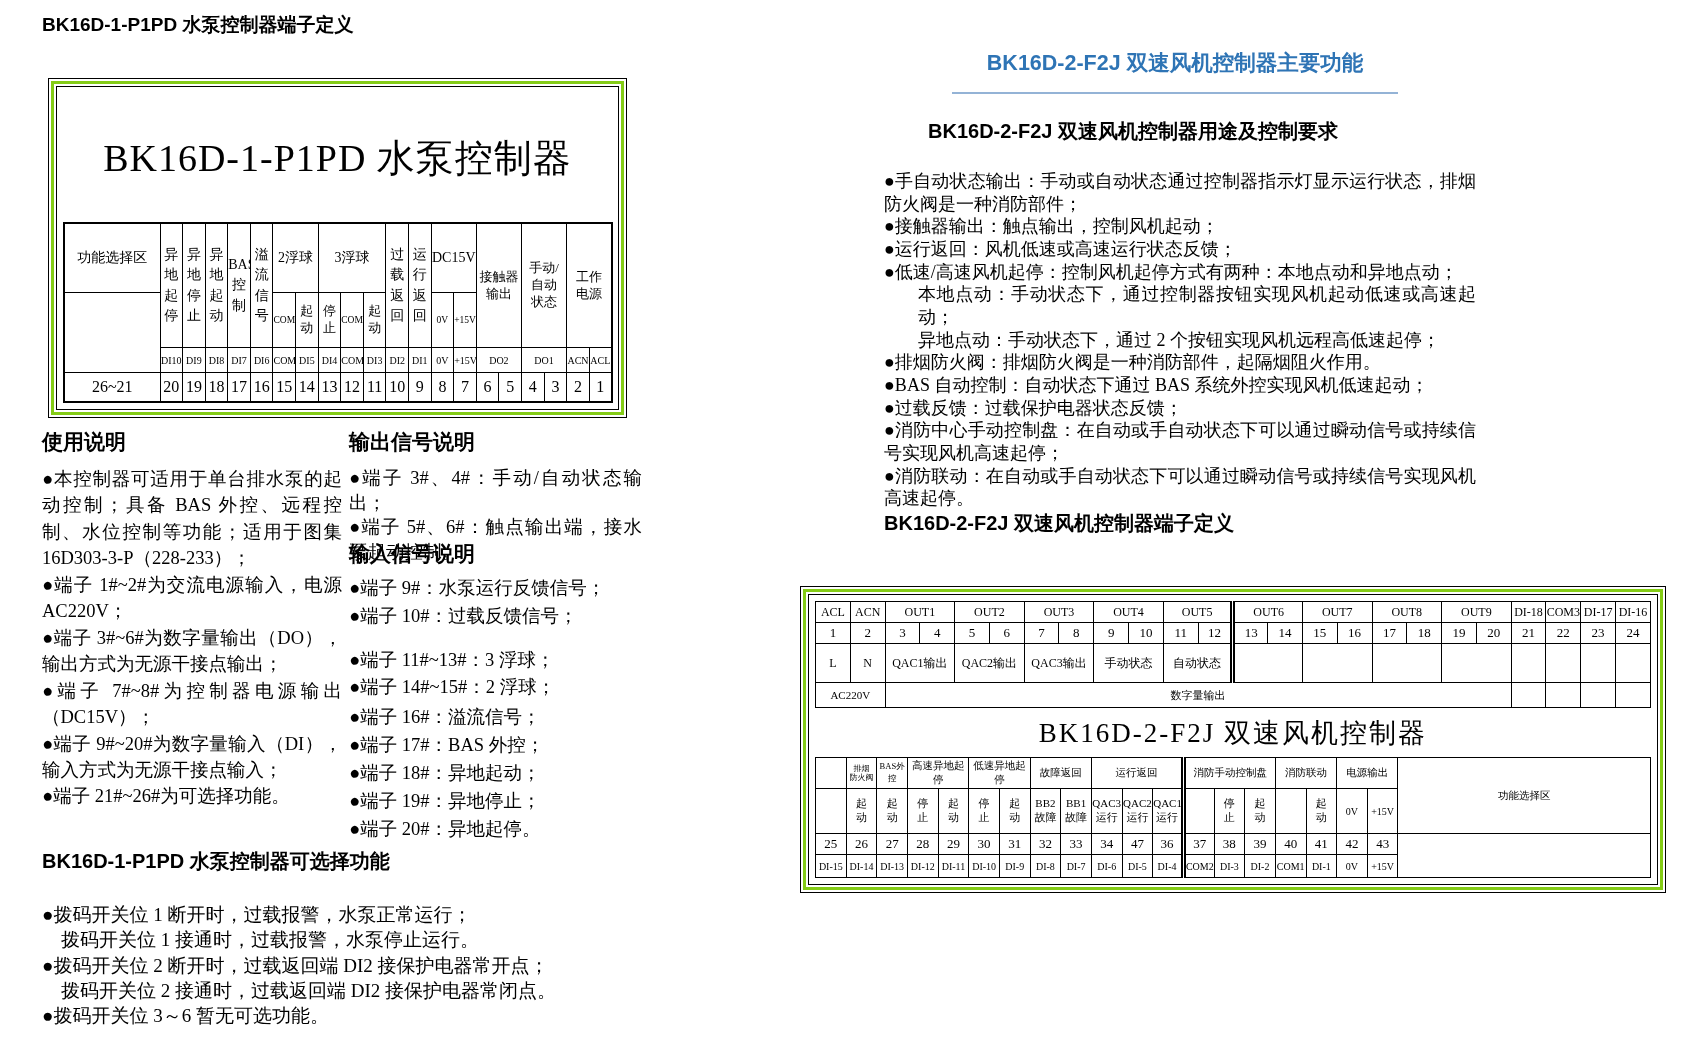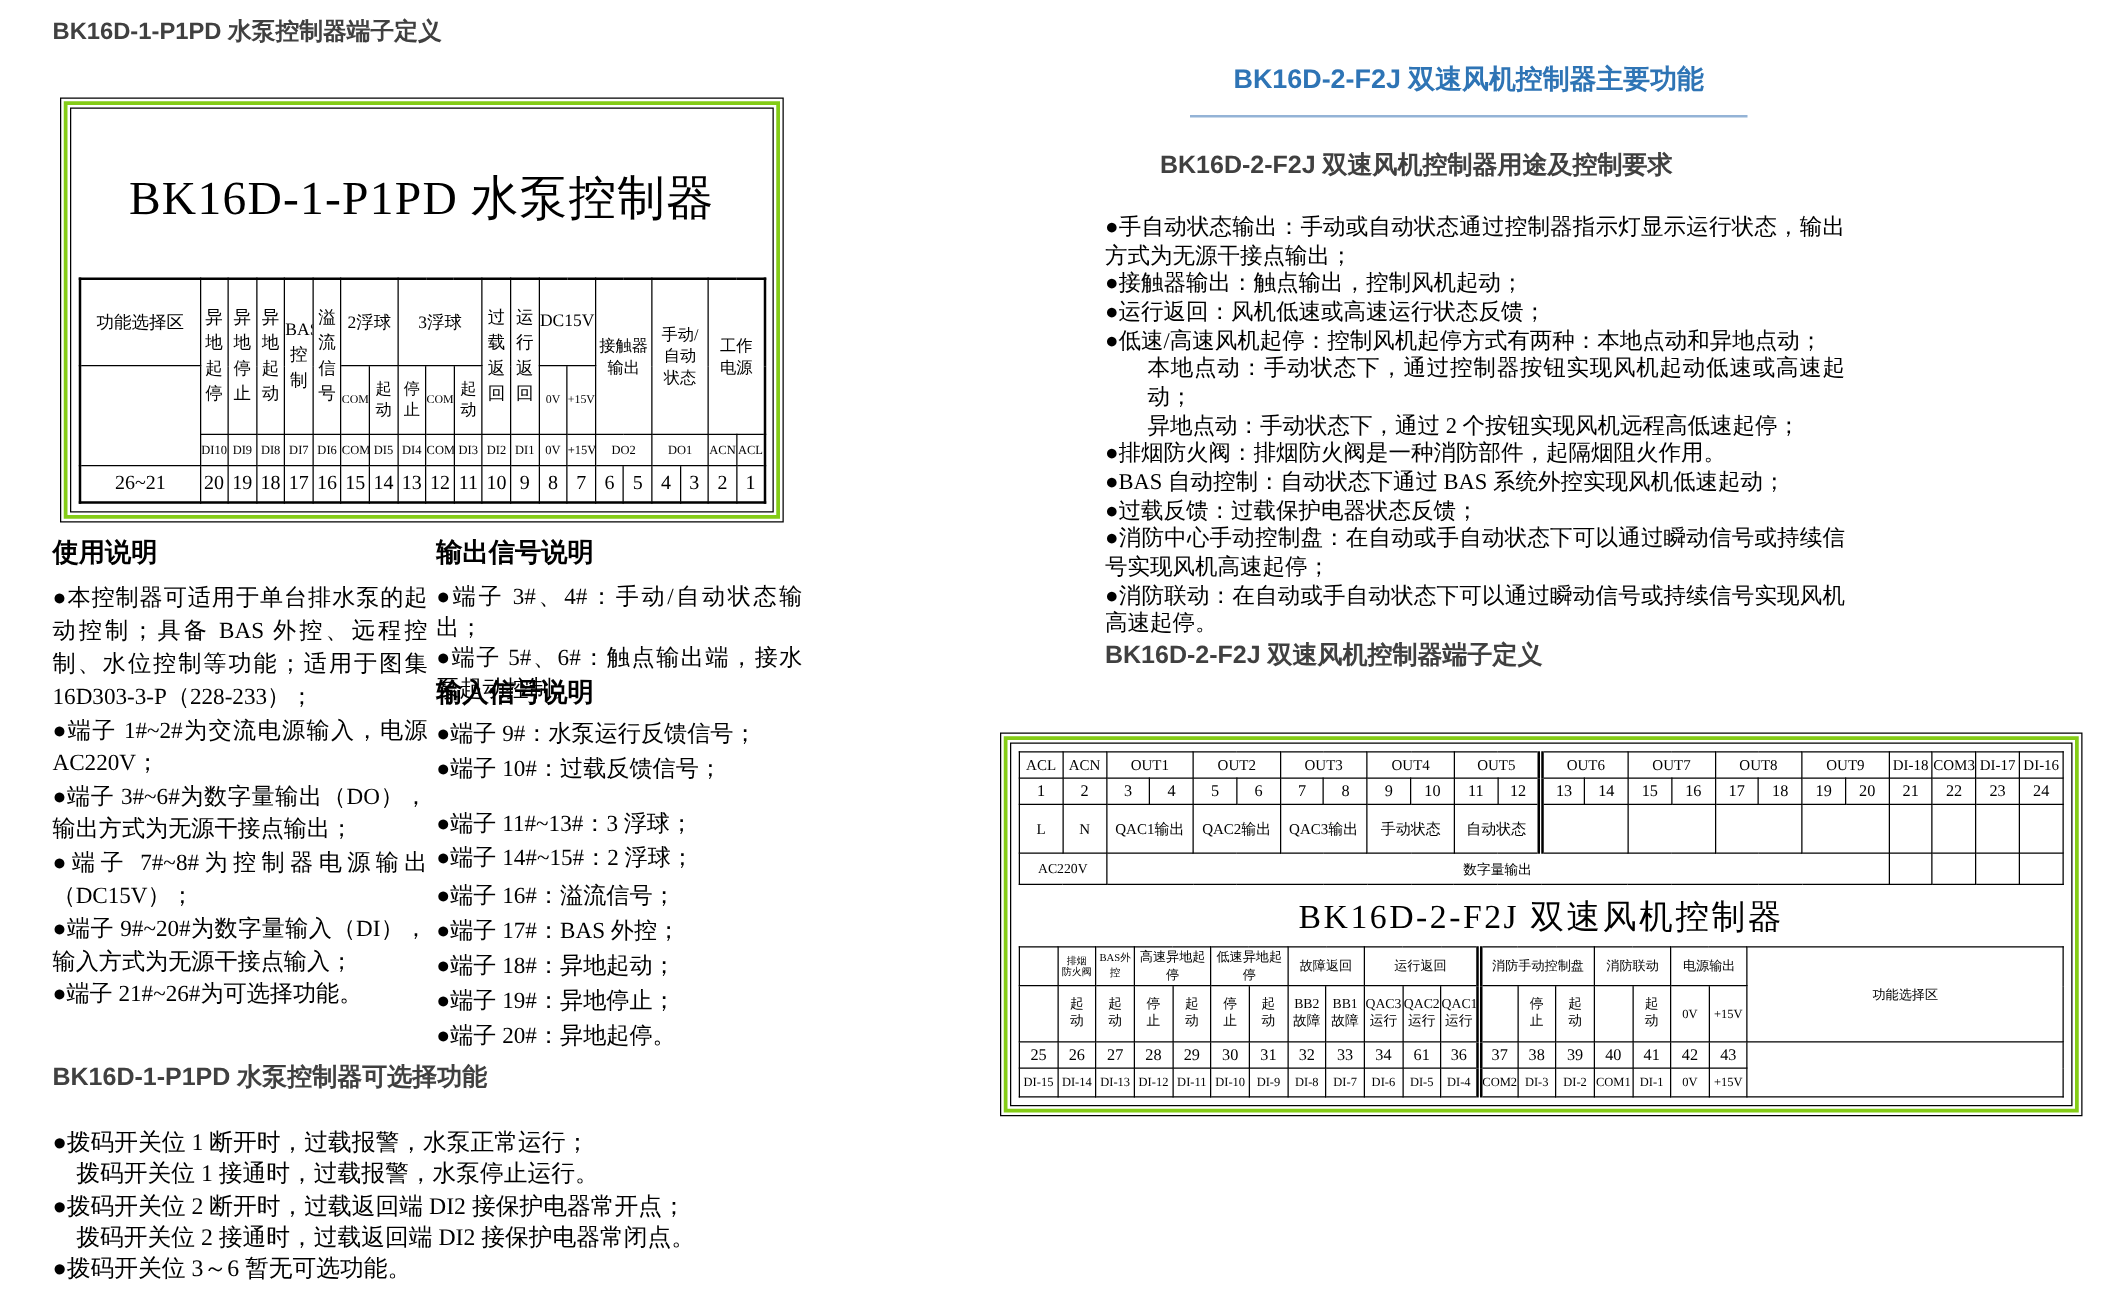--- a/index.html
+++ b/index.html
@@ -1,19 +1,19 @@
 <!DOCTYPE html>
 <html><head>
 <meta charset="utf-8">
 <style>
   html,body{margin:0;padding:0;background:#fff;}
   #page{position:relative;width:1700px;height:1041px;background:#fff;overflow:hidden;
         font-family:"Liberation Serif","DejaVu Serif",serif;color:#000;}
   .abs{position:absolute;}
-  .h-blue{font-family:"Liberation Sans","DejaVu Sans",sans-serif;font-weight:bold;color:#404040;}
+  .h-blue{font-family:"Liberation Sans","DejaVu Sans",sans-serif;font-weight:bold;color:#000000;}
   .h-black{font-family:"Liberation Sans","DejaVu Sans",sans-serif;font-weight:bold;color:#000;}
   .bt{text-align:justify;}
   .bt p{margin:0;}
   .ind{padding-left:34px;}
 
   
   .diag{border:1px solid #000;padding:2px;background:#fff;}
   .diag-m{border:3px solid #84cc16;padding:2px;}
   .diag-in{border:1px solid #000;padding:6px;}
 
@@ -214,21 +214,21 @@
     <p>●拨码开关位 2 断开时，过载返回端 DI2 接保护电器常开点；</p>
     <p class="ind" style="padding-left:19px;">拨码开关位 2 接通时，过载返回端 DI2 接保护电器常闭点。</p>
     <p>●拨码开关位 3～6 暂无可选功能。</p>
   </div>
 
   <div class="abs h-blue" style="left:885px;top:48px;width:580px;text-align:center;font-size:21.5px;color:#2E74B5;">BK16D-2-F2J 双速风机控制器主要功能</div>
   <div class="abs" style="left:952px;top:92px;width:446px;height:2px;background:#94B3D6;"></div>
 
   <div class="abs h-blue" style="left:884px;top:118px;font-size:20px;margin-left:44px;">BK16D-2-F2J 双速风机控制器用途及控制要求</div>
   <div class="abs bt" style="left:884px;top:170px;width:592px;font-size:18px;line-height:1.26;">
-    <p>●手自动状态输出：手动或自动状态通过控制器指示灯显示运行状态，输出方式为无源干接点输出；</p>
+    <p>●手自动状态输出：手动或自动状态通过控制器指示灯显示运行状态，排烟防火阀是一种消防部件；</p>
     <p>●接触器输出：触点输出，控制风机起动；</p>
     <p>●运行返回：风机低速或高速运行状态反馈；</p>
     <p>●低速/高速风机起停：控制风机起停方式有两种：本地点动和异地点动；</p>
     <p class="ind">本地点动：手动状态下，通过控制器按钮实现风机起动低速或高速起动；</p>
     <p class="ind">异地点动：手动状态下，通过 2 个按钮实现风机远程高低速起停；</p>
     <p>●排烟防火阀：排烟防火阀是一种消防部件，起隔烟阻火作用。</p>
     <p>●BAS 自动控制：自动状态下通过 BAS 系统外控实现风机低速起动；</p>
     <p>●过载反馈：过载保护电器状态反馈；</p>
     <p>●消防中心手动控制盘：在自动或手自动状态下可以通过瞬动信号或持续信号实现风机高速起停；</p>
     <p>●消防联动：在自动或手自动状态下可以通过瞬动信号或持续信号实现风机高速起停。</p>
@@ -377,21 +377,21 @@
             <td>25</td>
             <td>26</td>
             <td>27</td>
             <td>28</td>
             <td>29</td>
             <td>30</td>
             <td>31</td>
             <td>32</td>
             <td>33</td>
             <td>34</td>
-            <td>61</td>
+            <td>47</td>
             <td>36</td>
             <td class="gapL">37</td>
             <td>38</td>
             <td>39</td>
             <td>40</td>
             <td>41</td>
             <td>42</td>
             <td>43</td>
             <td rowspan="2"></td>
           </tr>

